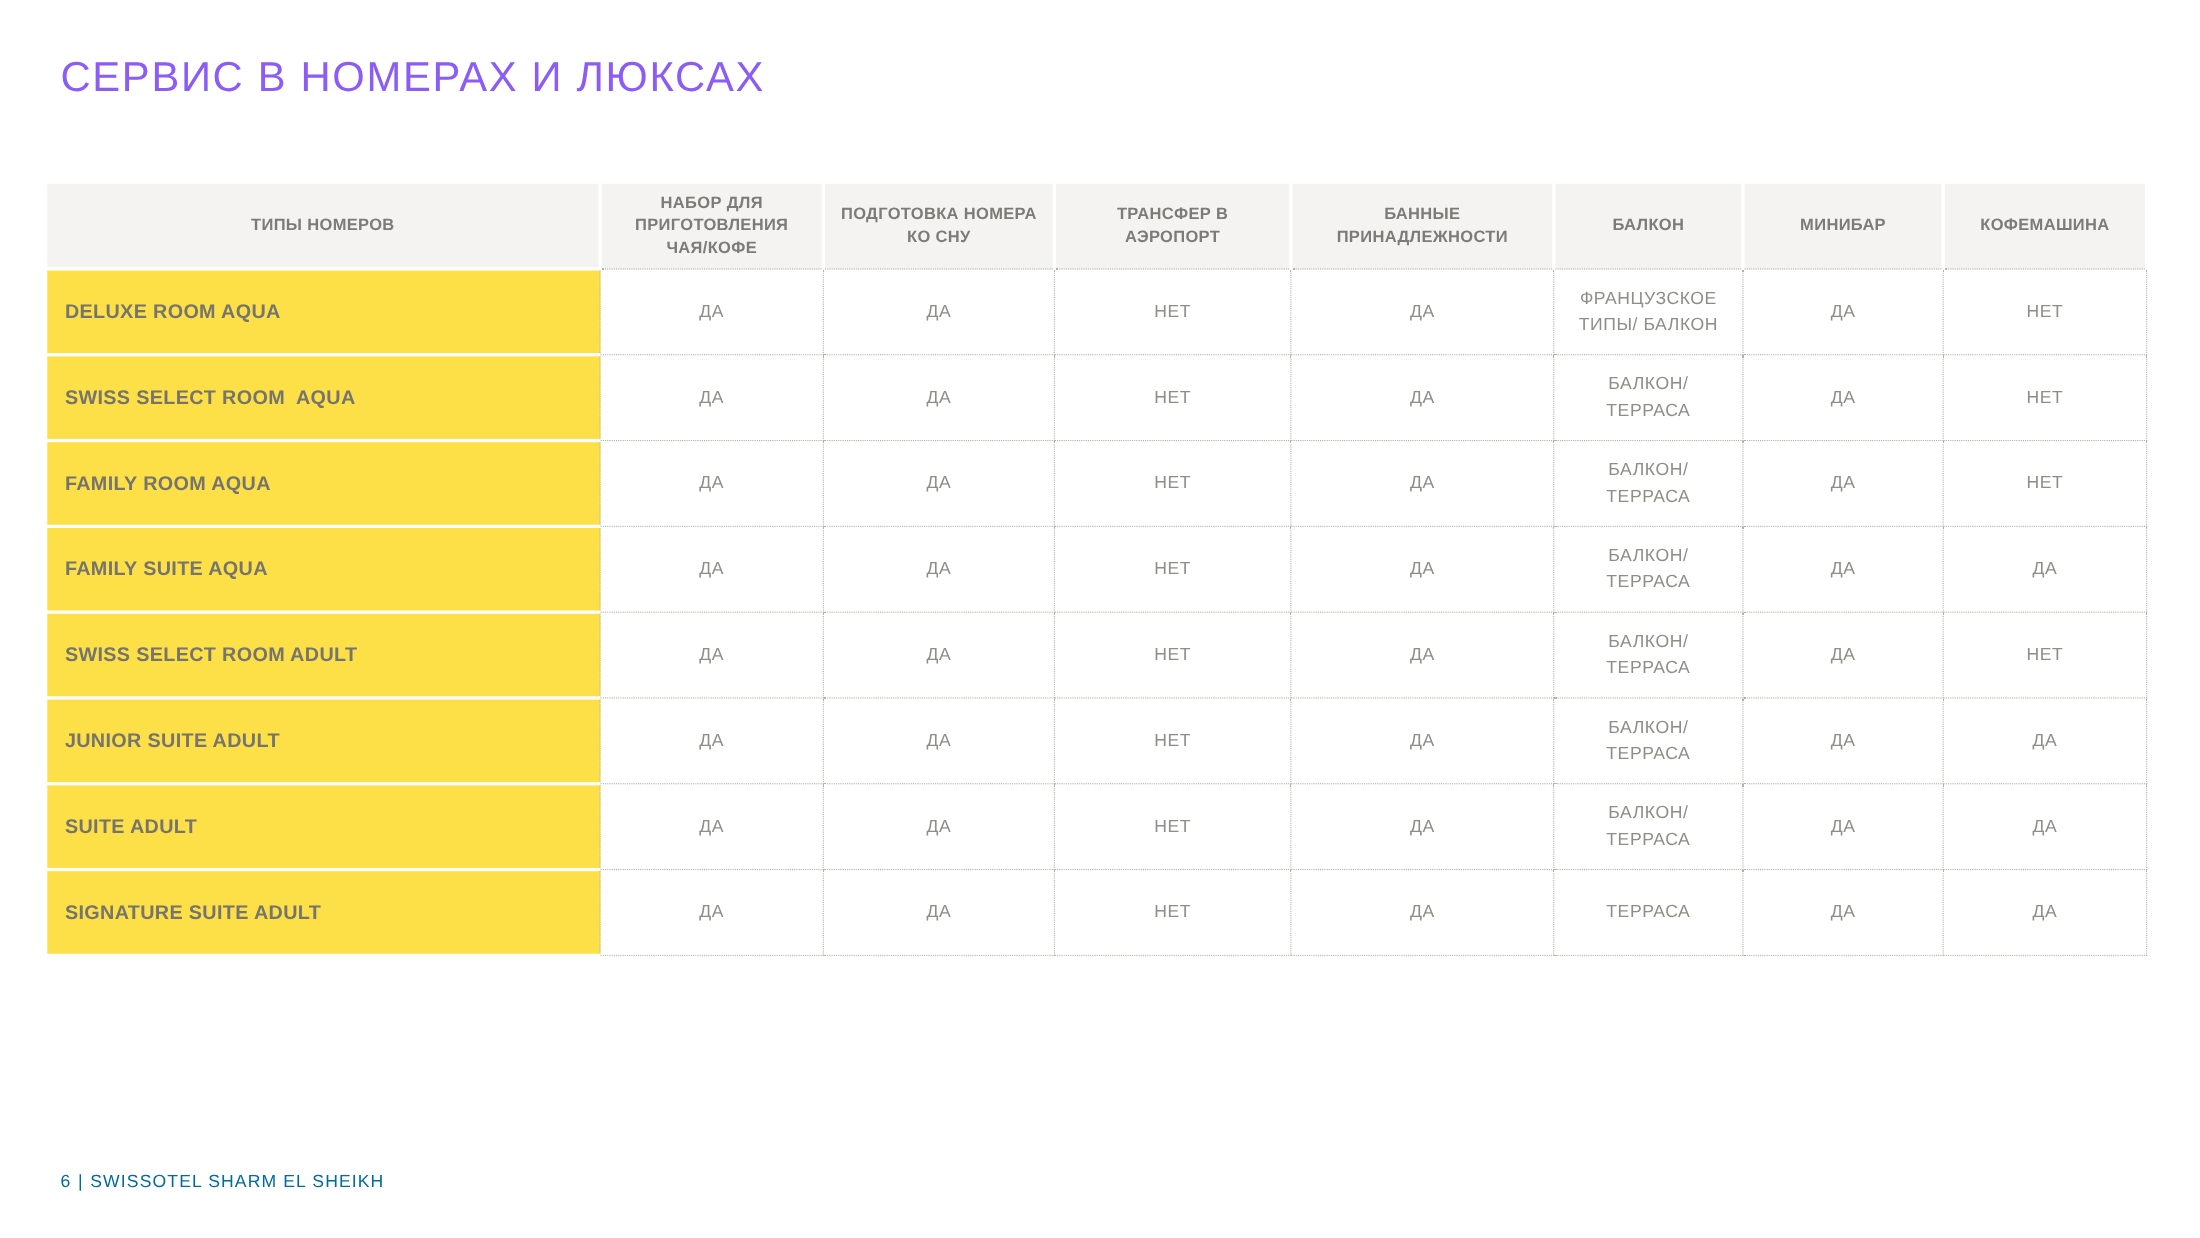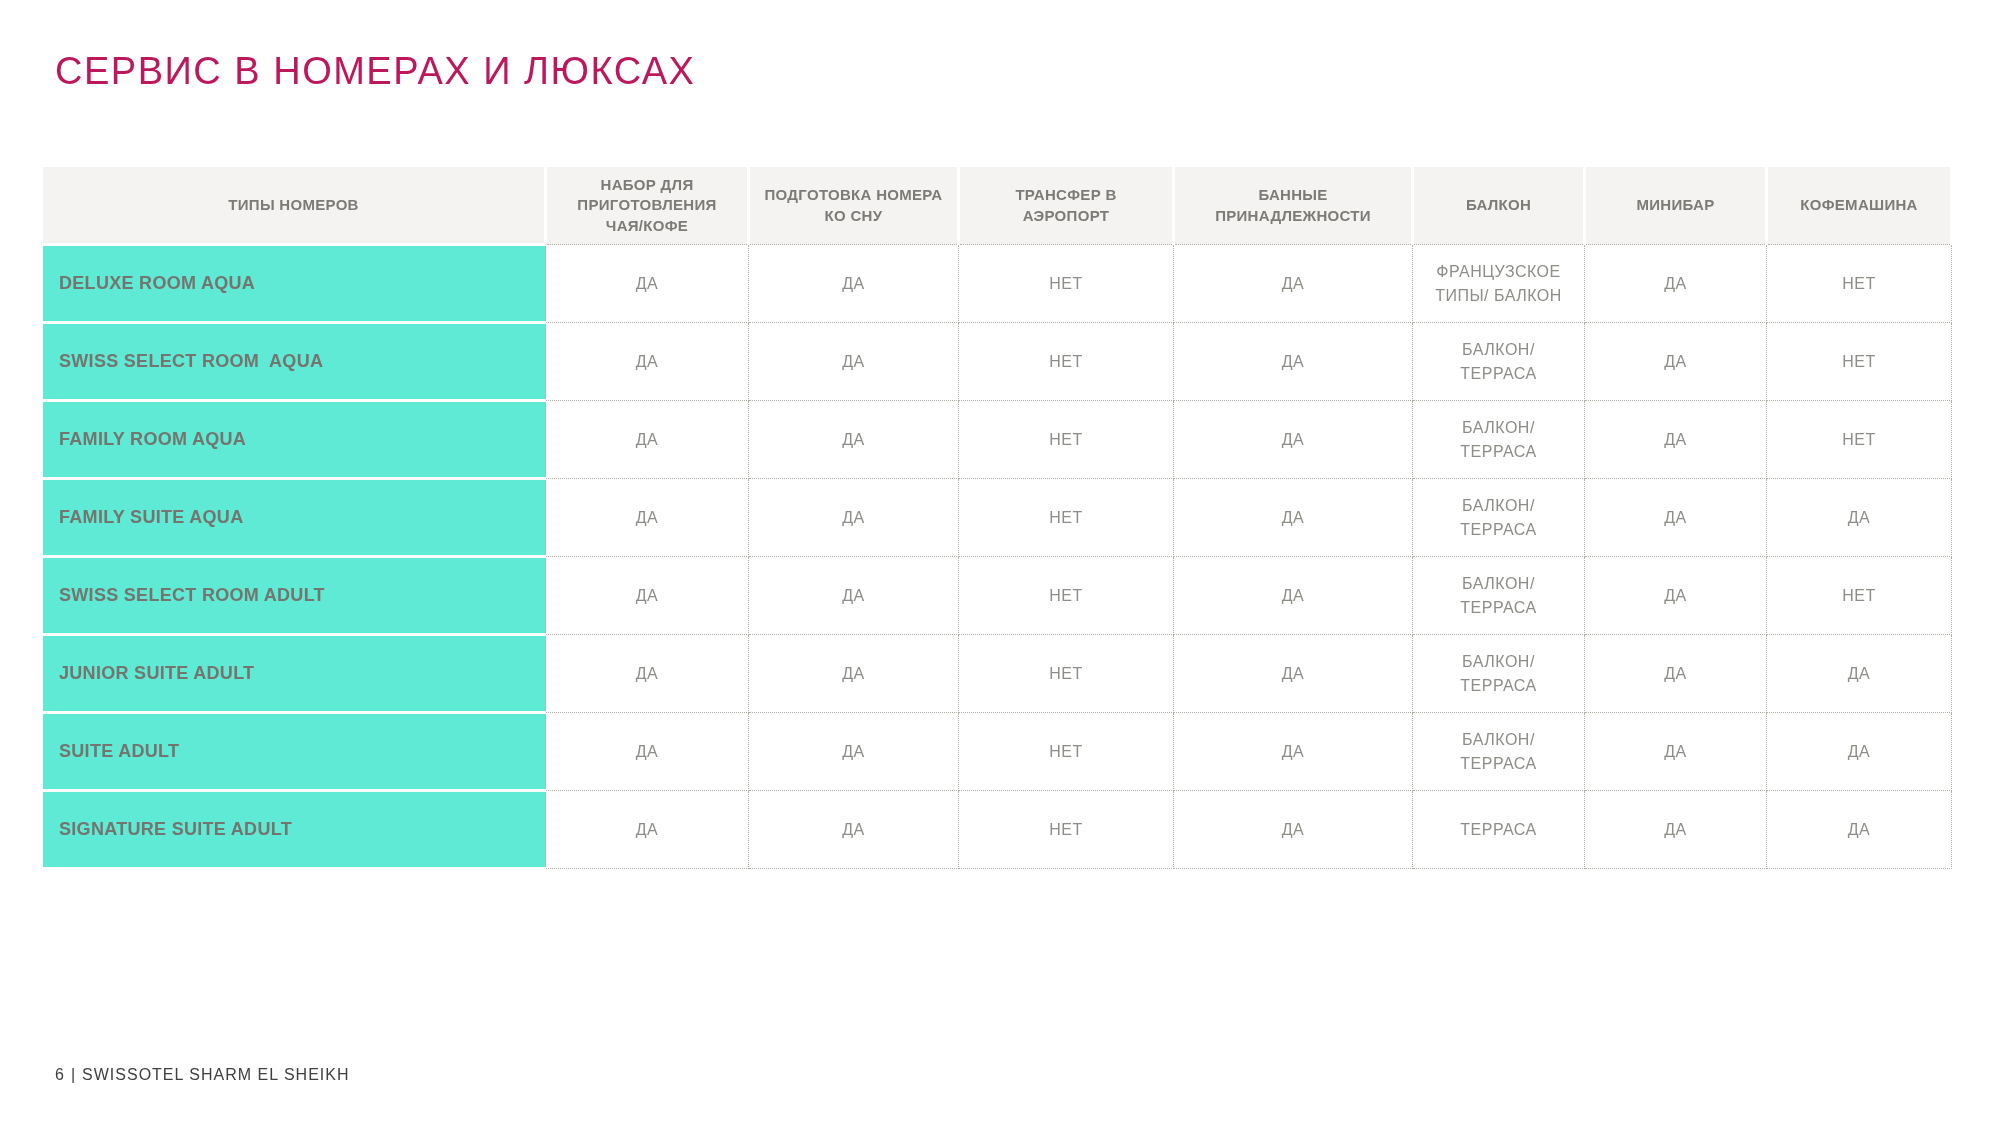--- a/index.html
+++ b/index.html
@@ -14,21 +14,21 @@
     font-family: "Liberation Sans", sans-serif;
     overflow: hidden;
   }
   .slide-title {
     position: absolute;
     left: 55px;
     top: 50px;
     font-size: 38px;
     font-weight: 400;
     letter-spacing: 1.5px;
-    color: #be185d;
+    color: #8b5cf6;
     white-space: nowrap;
   }
   table.services {
     position: absolute;
     left: 40px;
     top: 164px;
     width: 1910px;
     border-collapse: collapse;
     table-layout: fixed;
   }
@@ -40,21 +40,21 @@
     font-size: 15px;
     font-weight: bold;
     color: #7c7b77;
     text-align: center;
     vertical-align: middle;
     padding: 0 10px;
     line-height: 1.35;
     letter-spacing: 0.3px;
   }
   table.services td.label-cell {
-    background: #5eead4;
+    background: #fde047;
     border: 3px solid #ffffff;
     border-right: none;
     font-size: 18px;
     font-weight: bold;
     color: #75746e;
     text-align: left;
     vertical-align: middle;
     padding: 0 10px 0 16px;
     letter-spacing: 0.3px;
     white-space: pre-wrap;
@@ -72,21 +72,21 @@
     white-space: pre-line;
   }
   table.services tbody tr {
     height: 78px;
   }
   .page-footer {
     position: absolute;
     left: 55px;
     top: 1066px;
     font-size: 16px;
-    color: #404040;
+    color: #0369a1;
     letter-spacing: 1px;
     white-space: nowrap;
   }
   .page-footer span { margin-right: 6px; }
 </style>
 </head>
 <body>
 
 <div class="slide-title">СЕРВИС В НОМЕРАХ И ЛЮКСАХ</div>
 

